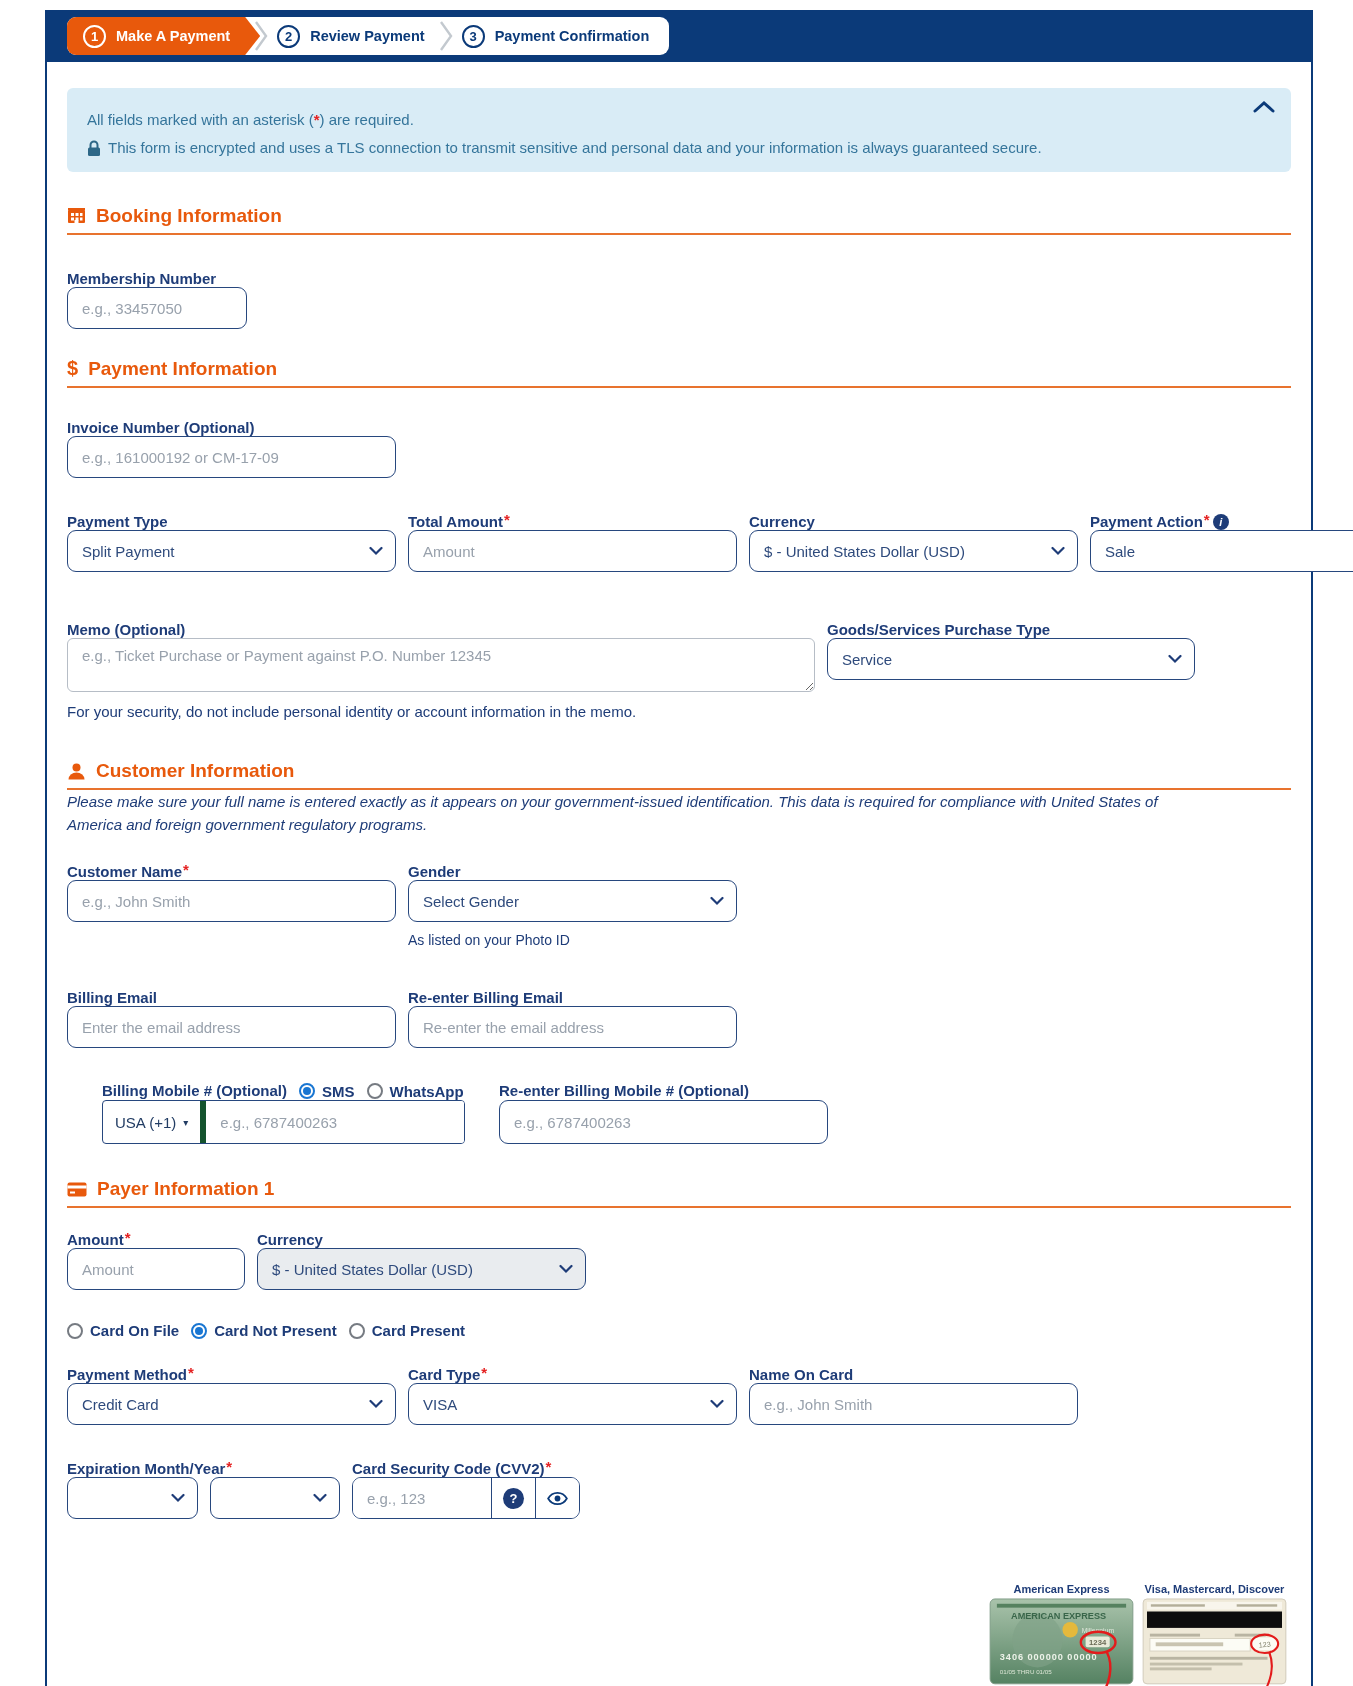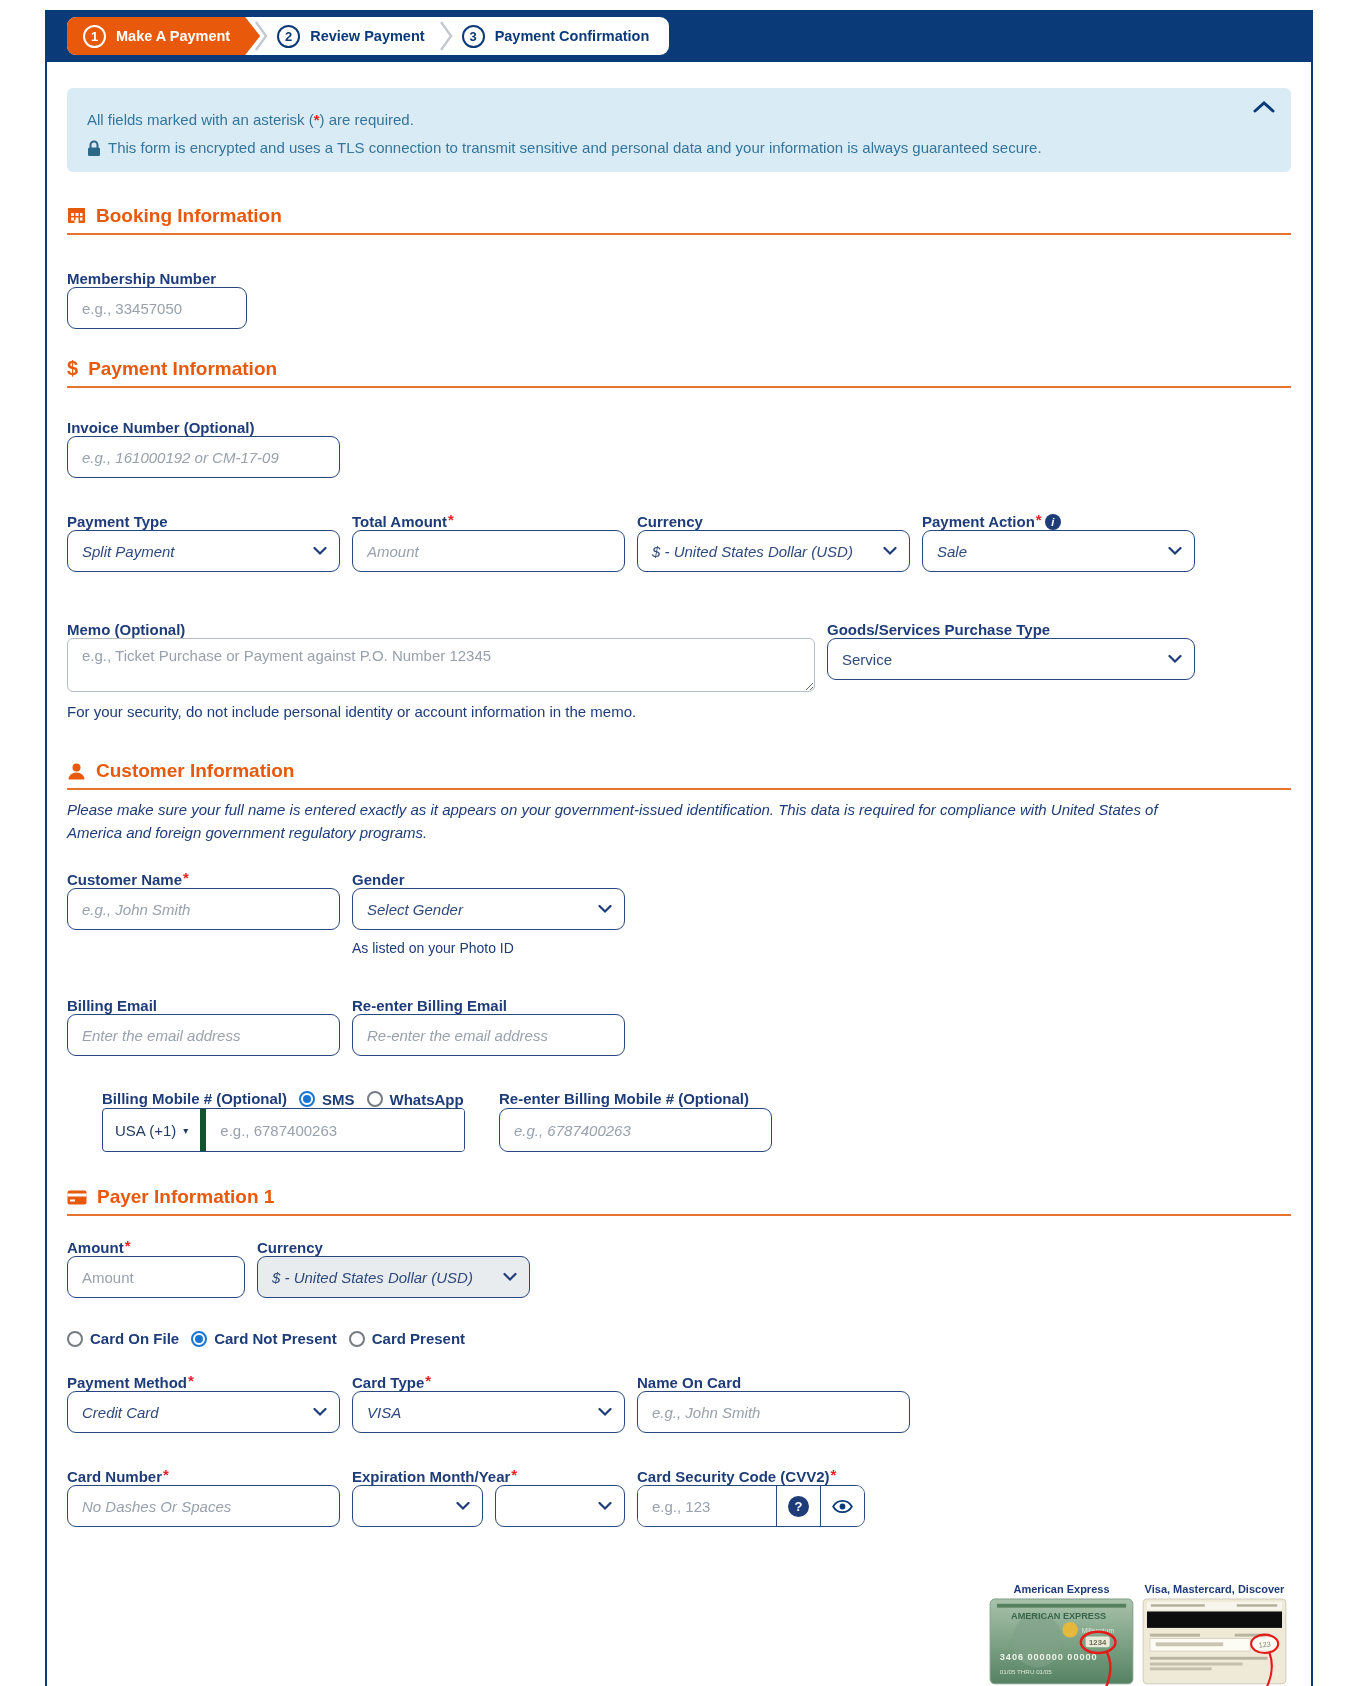--- a/index.html
+++ b/index.html
@@ -38,26 +38,26 @@
   .row { display: flex; gap: 12px; align-items: flex-start; }
   .label { font-size: 15px; font-weight: 700; color: #1e3c78; line-height: 16px; white-space: nowrap; }
   .inp { height: 42px; border: 1px solid #27477e; border-radius: 9px; padding: 0 14px; font-size: 15px;
     color: #333; background: #fff; font-family: inherit; display: block; }
   ::placeholder { color: #98a1ac; opacity: 1; }
   .select { position: relative; height: 42px; border: 1px solid #27477e; border-radius: 9px; background: #fff;
     display: flex; align-items: center; padding: 0 36px 0 14px; font-size: 15px; color: #2e4a7c; cursor: pointer; }
   .select .chev { position: absolute; right: 12px; top: 50%; transform: translateY(-50%); display: flex; }
   .select.disabled { background: #e9ecef; }
   .w131 { width: 131px; } .w130 { width: 130px; } .w178 { width: 178px; } .w180 { width: 180px; }
-  .w273 { width: 273px; font-style: italic; } .w368 { width: 368px; }
+  .w273 { width: 329px; } .w368 { width: 368px; }
   .hint { font-size: 14px; color: #1e3c78; margin-top: 10px; }
   .note { font-size: 15px; color: #1e3c78; margin-top: 11px; }
   textarea.memo { width: 748px; height: 54px; border: 1px solid #b6bdc6; border-radius: 6px;
     padding: 8px 14px; font-size: 15px; font-family: inherit; color: #333; resize: vertical; display: block; }
-  .compliance { font-style: italic; color: #1e3c78; font-size: 15px; line-height: 23px; width: 1120px; margin-top: 8px; }
+  .compliance { font-style: italic; color: #1e3c78; font-size: 15px; line-height: 23px; width: 1120px; margin-top: 0; }
   
   .radio-opt { display: inline-flex; align-items: center; gap: 7px; cursor: pointer; }
   .radio { width: 16px; height: 16px; border: 2px solid #767b82; border-radius: 50%; position: relative; flex: none; background:#fff; }
   .radio.on { border-color: #1976d2; }
   .radio.on::after { content: ""; position: absolute; inset: 2px; border-radius: 50%; background: #1976d2; }
   .radio-lab { font-size: 15px; font-weight: 700; color: #1e3c78; }
   .label-row { display: flex; align-items: center; gap: 12px; height: 18px; }
   
   .phone-group { display: flex; width: 363px; height: 44px; border: 1px solid #27477e; border-radius: 4px;
     overflow: hidden; background: #fff; align-items: stretch; }
@@ -368,24 +368,20 @@
             </span>
         </div>
       </div>
       <div class="field">
         <div class="label">Name On Card</div>
         <input class="inp w273" placeholder="e.g., John Smith" style="">
       </div>
     </div>
 
     <div class="row mt36">
-      <div class="field">
-        <div class="label"><span>Card Number</span><span class="req">*</span></div>
-        <input class="inp w273" placeholder="No Dashes Or Spaces" style="">
-      </div>
       <div class="field">
         <div class="label"><span>Expiration Month/Year</span><span class="req">*</span></div>
         <div style="display:flex;gap:12px;">
           <div class="select w131">
             <span></span>
             <span class="chev">
                 <svg width="14" height="9" viewBox="0 0 14 9">
                   <path d="M1.5 1.5 L7 7 L12.5 1.5" fill="none" stroke="#1e3c78" stroke-width="2.2" stroke-linecap="round"></path>
                 </svg>
               </span>

